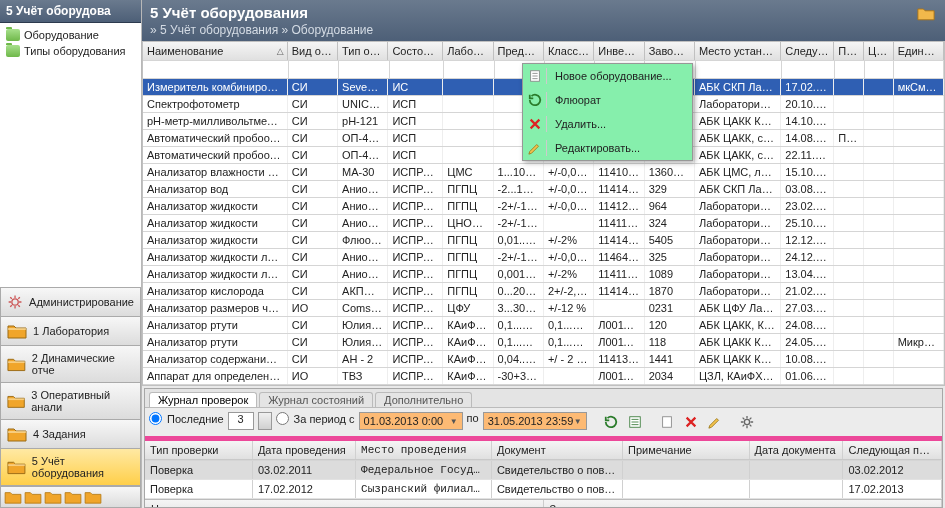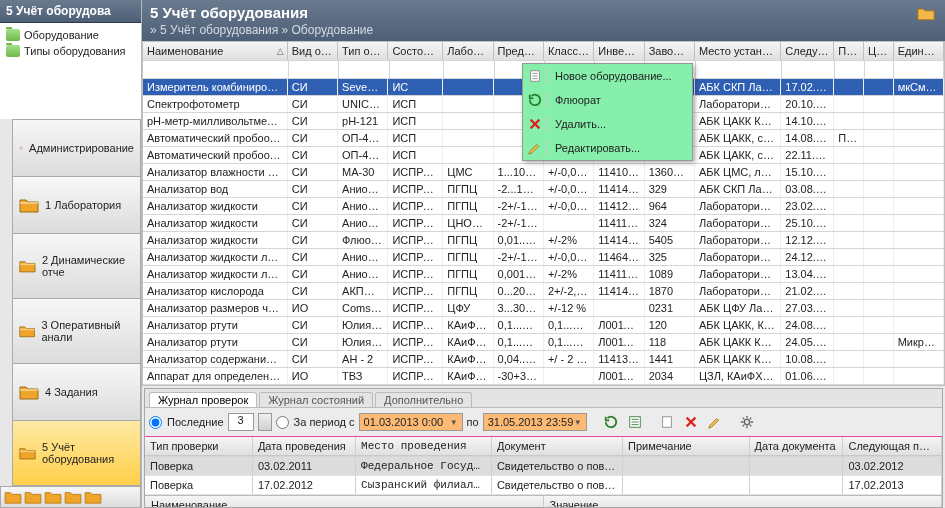--- a/index.html
+++ b/index.html
@@ -8,21 +8,21 @@
   
   .sidebar { width: 142px; flex-shrink: 0; background: #e7e7e7; display: flex; flex-direction: column; border-right: 1px solid #b8b8b8; }
   .sidebar-header { background: linear-gradient(#6a7a8e, #4d5f77); color: #fff; font-weight: bold; padding: 4px 6px; font-size: 12px; border-bottom: 1px solid #2c3a4e; }
   .tree { flex: 1; background: #fff; padding: 4px 2px; }
   .tree-item { display: flex; align-items: center; padding: 2px 4px; cursor: pointer; gap: 4px; }
   .tree-icon { width: 14px; height: 12px; display: inline-block; background: linear-gradient(#a7e08c, #6fb84a); border-radius: 2px; position: relative; }
   .tree-icon::before { content: ''; position: absolute; top: -2px; left: 0; width: 6px; height: 2px; background: #6fb84a; border-radius: 1px 1px 0 0; }
   
   
   .nav-panel { display: flex; flex-direction: column; }
-  .nav-btn { display: flex; align-items: center; gap: 6px; padding: 20px 6px; background: linear-gradient(#f7f7f7, #dcdcdc); border: 1px solid #aaa; border-bottom: none; cursor: pointer; margin-left: 12px; }
+  .nav-btn { display: flex; align-items: center; gap: 6px; padding: 6px 6px; background: linear-gradient(#f7f7f7, #dcdcdc); border: 1px solid #aaa; border-bottom: none; cursor: pointer; }
   .nav-btn:last-child { border-bottom: 1px solid #aaa; }
   .nav-btn.active { background: linear-gradient(#ffe9a3, #ffcf49); }
   .folder-icon { width: 20px; height: 16px; display: inline-block; position: relative; }
   .folder-icon svg { width: 100%; height: 100%; }
   .nav-strip { display: flex; gap: 2px; padding: 3px; background: linear-gradient(#f7f7f7, #dcdcdc); border: 1px solid #aaa; }
   .nav-strip .mini-folder { width: 18px; height: 14px; }
   
   
   .main { flex: 1; display: flex; flex-direction: column; overflow: hidden; }
   .main-header { background: linear-gradient(#6a7a8e, #4d5f77); padding: 4px 8px; position: relative; }
@@ -63,21 +63,21 @@
   
   .ctx-menu { position: absolute; top: 63px; left: 522px; background: #86efac; border: 1px solid #979797; box-shadow: 2px 2px 5px rgba(0,0,0,0.3); z-index: 100; }
   .ctx-menu-item { display: flex; align-items: center; gap: 6px; padding: 4px 20px 4px 4px; cursor: pointer; }
   .ctx-menu .icon-box { width: 20px; height: 16px; display: flex; align-items: center; justify-content: center; border-right: 1px solid #ccc; padding-right: 4px; margin-right: 2px; }
   
   
   .journal { margin: 2px 2px 0; border: 1px solid #a7a7a7; background: #eeeeee; display: flex; flex-direction: column; flex: 1; overflow: hidden; }
   .tabs { display: flex; background: #e4e4e4; border-bottom: 1px solid #bbb; padding: 3px 4px 0; gap: 2px; }
   .tab { padding: 1px 8px; background: #e4e4e4; border: 1px solid #bbb; border-bottom: none; border-radius: 3px 3px 0 0; color: #555; cursor: pointer; }
   .tab.active { background: #fff; color: #000; }
-  .filter-bar { display: flex; align-items: center; gap: 4px; padding: 4px; background: #ececec; border-bottom: 1px solid #ec4899; }
+  .filter-bar { display: flex; align-items: flex-start; gap: 4px; padding: 4px; background: #ececec; border-bottom: 5px solid #ec4899; }
   .radio-lbl { display: flex; align-items: center; gap: 3px; }
   .small-input { width: 26px; height: 18px; border: 1px solid #999; background: #fff; text-align: center; }
   .date-input { width: 104px; height: 18px; border: 1px solid #999; background: #fdba74; padding: 0 4px; display: flex; align-items: center; justify-content: space-between; }
   .spin { width: 14px; height: 18px; border: 1px solid #999; background: linear-gradient(#f0f0f0,#d0d0d0); display: inline-block; }
   .tb-btn { width: 20px; height: 20px; display: inline-flex; align-items: center; justify-content: center; border: 1px solid transparent; border-radius: 2px; cursor: pointer; }
   
   .journal-grid-head { display: flex; background: linear-gradient(#f5f5f5, #e0e0e0); border-bottom: 1px solid #c9c9c9; }
   .journal-grid-head .jcell, .jrow .jcell { padding: 3px 5px; border-right: 1px solid #d0d0d0; white-space: nowrap; overflow: hidden; text-overflow: ellipsis; }
   .jrow { display: flex; border-bottom: 1px solid #e2e2e2; background: #fff; }
   .jrow.sel { background: #dcdcdc; }

